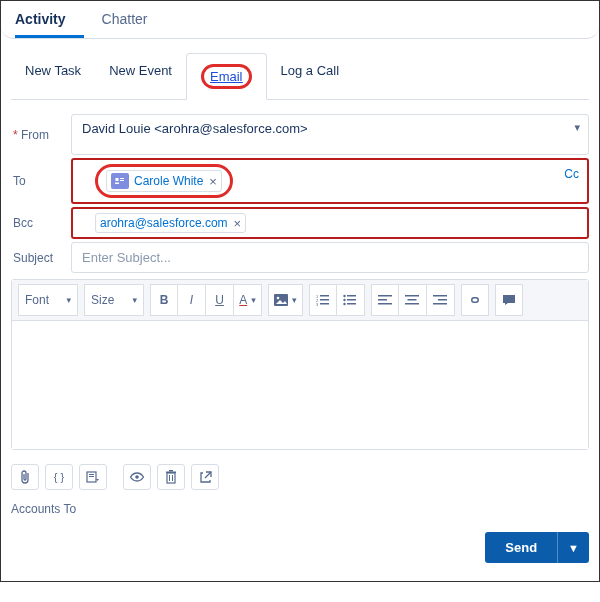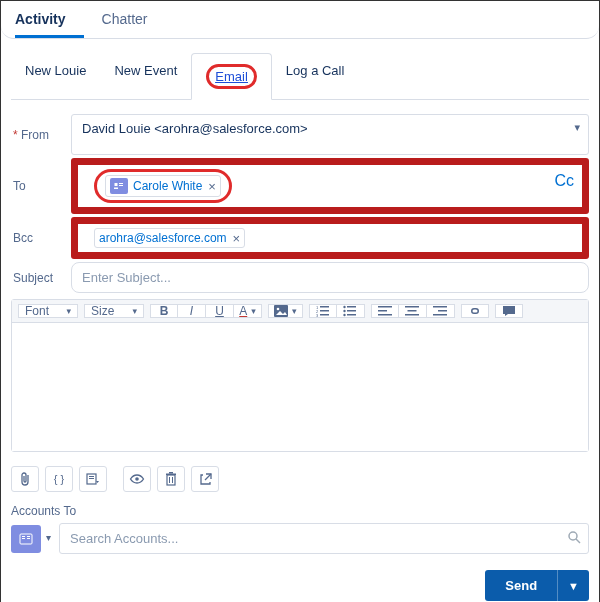--- a/index.html
+++ b/index.html
@@ -14,32 +14,32 @@
 .sub-tab.active { border: 1px solid #d8dde6; border-bottom: 1px solid #fff; margin-bottom: -1px; border-radius: 4px 4px 0 0; background: #fff; }
 .sub-tab.active span { color: #1d4ed8; text-decoration: underline; text-align: right; }
 .highlight-ring { border: 3px solid #e02b2b; border-radius: 16px; padding: 2px 6px; display: inline-block; }
 .form { padding-top: 14px; }
 .row { display: flex; align-items: center; margin-bottom: 3px; }
 .label { width: 60px; font-size: 12px; color: #54698d; padding-left: 2px; }
 .label .req { color: #c23934; }
 .field { flex: 1; position: relative; }
 .select-box { border: 1px solid #d8dde6; border-radius: 3px; padding: 6px 24px 18px 10px; background: #fff; position: relative; font-size: 13px; color: #16325c; cursor: pointer; }
 .select-box::after { content: "▾"; position: absolute; right: 8px; top: 6px; color: #54698d; font-size: 11px; }
-.pill-box { border: 7px solid #b91c1c; border-radius: 3px; padding: 4px 16px; background: #fff; min-height: 32px; display: flex; align-items: center; flex-wrap: wrap; position: relative; }
+.pill-box { border: 2px solid #b91c1c; border-radius: 3px; padding: 4px 22px; background: #fff; min-height: 32px; display: flex; align-items: center; flex-wrap: wrap; position: relative; }
 .pill { display: inline-flex; align-items: center; border: 1px solid #d8dde6; border-radius: 3px; padding: 2px 4px 2px 4px; font-size: 12px; background: #fff; }
 .pill-icon { width: 18px; height: 16px; background: #7f8de1; border-radius: 2px; display: inline-flex; align-items: center; justify-content: center; margin-right: 5px; color: #fff; font-size: 9px; }
 .pill-text { color: #0070d2; }
 .pill-remove { color: #54698d; margin-left: 6px; cursor: pointer; font-size: 13px; line-height: 1; }
-.cc-link { position: absolute; right: 8px; top: 7px; color: #0070d2; font-size: 16px; cursor: pointer; }
-.text-input { width: 100%; border: 1px solid #d8dde6; border-radius: 8px; padding: 7px 10px; font-size: 13px; color: #16325c; }
+.cc-link { position: absolute; right: 8px; top: 7px; color: #0070d2; font-size: 12px; cursor: pointer; }
+.text-input { width: 100%; border: 1px solid #d8dde6; border-radius: 3px; padding: 7px 10px; font-size: 13px; color: #16325c; }
 .text-input::placeholder { color: #8a9ab0; }
 .editor { border: 1px solid #d8dde6; border-radius: 3px; margin-top: 6px; }
 .toolbar { background: #f4f6f9; border-bottom: 1px solid #d8dde6; padding: 4px 6px; display: flex; gap: 6px; flex-wrap: wrap; align-items: center; }
 .tb-group { display: flex; gap: 0; }
-.tb-btn { border: 1px solid #d8dde6; background: #fff; min-width: 28px; height: 14px; display: inline-flex; align-items: center; justify-content: center; font-size: 12px; cursor: pointer; color: #54698d; padding: 0 5px; }
+.tb-btn { border: 1px solid #d8dde6; background: #fff; min-width: 28px; height: 32px; display: inline-flex; align-items: center; justify-content: center; font-size: 12px; cursor: pointer; color: #54698d; padding: 0 5px; }
 .tb-group .tb-btn + .tb-btn { border-left: none; }
 .tb-btn.dd::after { content: "▾"; margin-left: 4px; font-size: 9px; }
 .tb-btn.wide { min-width: 60px; justify-content: space-between; padding: 0 6px; }
 .editor-body { height: 128px; background: #fff; }
 .action-row { display: flex; gap: 6px; margin-top: 14px; }
 .action-btn { border: 1px solid #d8dde6; background: #fff; width: 28px; height: 26px; display: inline-flex; align-items: center; justify-content: center; font-size: 13px; cursor: pointer; color: #54698d; border-radius: 3px; }
 .related-label { font-size: 12px; color: #54698d; margin-top: 12px; margin-bottom: 5px; }
 .related-row { display: flex; gap: 6px; align-items: center; }
 .related-icon { width: 30px; height: 28px; background: #7f8de1; border-radius: 3px; display: flex; align-items: center; justify-content: center; color: #fff; font-size: 10px; position: relative; cursor: pointer; }
 .related-icon::after { content: "▾"; position: absolute; right: -10px; top: 7px; color: #54698d; font-size: 10px; }
@@ -61,21 +61,21 @@
 
 <div class="container">
 
   <div class="top-tabs">
     <div class="top-tab active">Activity</div>
     <div class="top-tab">Chatter</div>
   </div>
 
   <div class="sub-panel">
     <div class="sub-tabs">
-      <div class="sub-tab">New Louie</div>
+      <div class="sub-tab">New Task</div>
       <div class="sub-tab">New Event</div>
       <div class="sub-tab active">
         <span class="highlight-ring"><span>Email</span></span>
       </div>
       <div class="sub-tab">Log a Call</div>
     </div>
 
     <div class="form">
 
       <div class="row">
@@ -250,42 +250,20 @@
         <div class="action-btn">
           <svg width="13" height="13" viewBox="0 0 13 13">
               <path d="M4 2 h-2 v9 h9 v-2" fill="none" stroke="#54698d" stroke-width="1.3"></path>
               <path d="M7 1 h5 v5" fill="none" stroke="#54698d" stroke-width="1.3"></path>
               <path d="M12 1 L6 7" stroke="#54698d" stroke-width="1.3"></path>
             </svg>
         </div>
       </div>
 
       <div class="related-label">Accounts To</div>
-      <div class="related-row">
-        <div class="related-icon-wrap">
-          <div class="related-icon">
-            <svg width="14" height="12" viewBox="0 0 14 12">
-                <rect x="1" y="1" width="12" height="10" rx="1" fill="none" stroke="#fff" stroke-width="1"></rect>
-                <rect x="3" y="3" width="3" height="1" fill="#fff"></rect>
-                <rect x="3" y="5" width="3" height="1" fill="#fff"></rect>
-                <rect x="8" y="3" width="3" height="1" fill="#fff"></rect>
-                <rect x="8" y="5" width="3" height="1" fill="#fff"></rect>
-              </svg>
-          </div>
-        </div>
-        <div class="related-input-wrap">
-          <input type="text" class="related-input" placeholder="Search Accounts..." style="">
-          <span class="search-icon">
-            <svg width="14" height="14" viewBox="0 0 14 14">
-                <circle cx="6" cy="6" r="4" fill="none" stroke="#9faab5" stroke-width="1.5"></circle>
-                <line x1="9" y1="9" x2="13" y2="13" stroke="#9faab5" stroke-width="1.5"></line>
-              </svg>
-          </span>
-        </div>
-      </div>
 
       <div class="footer">
         <button class="send-btn">Send</button>
         <button class="send-dd">▼</button>
       </div>
 
     </div>
   </div>
 </div>
 

